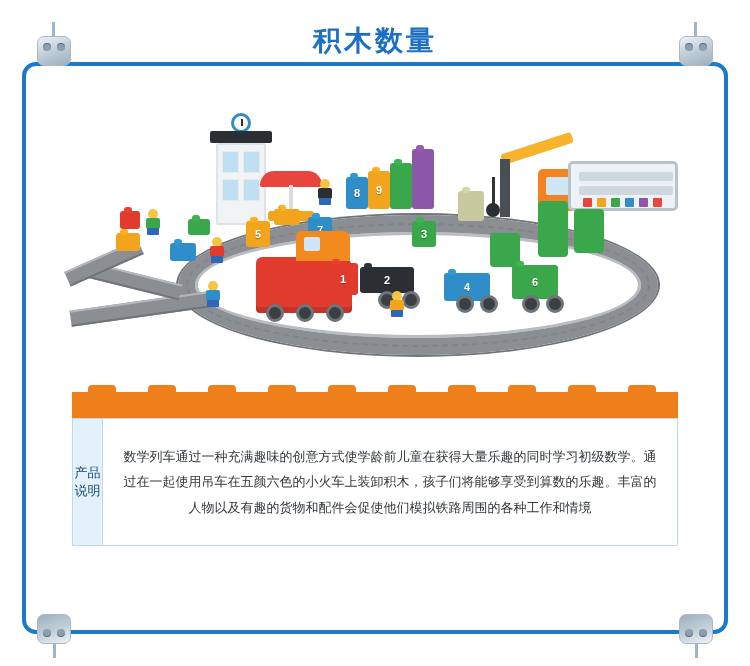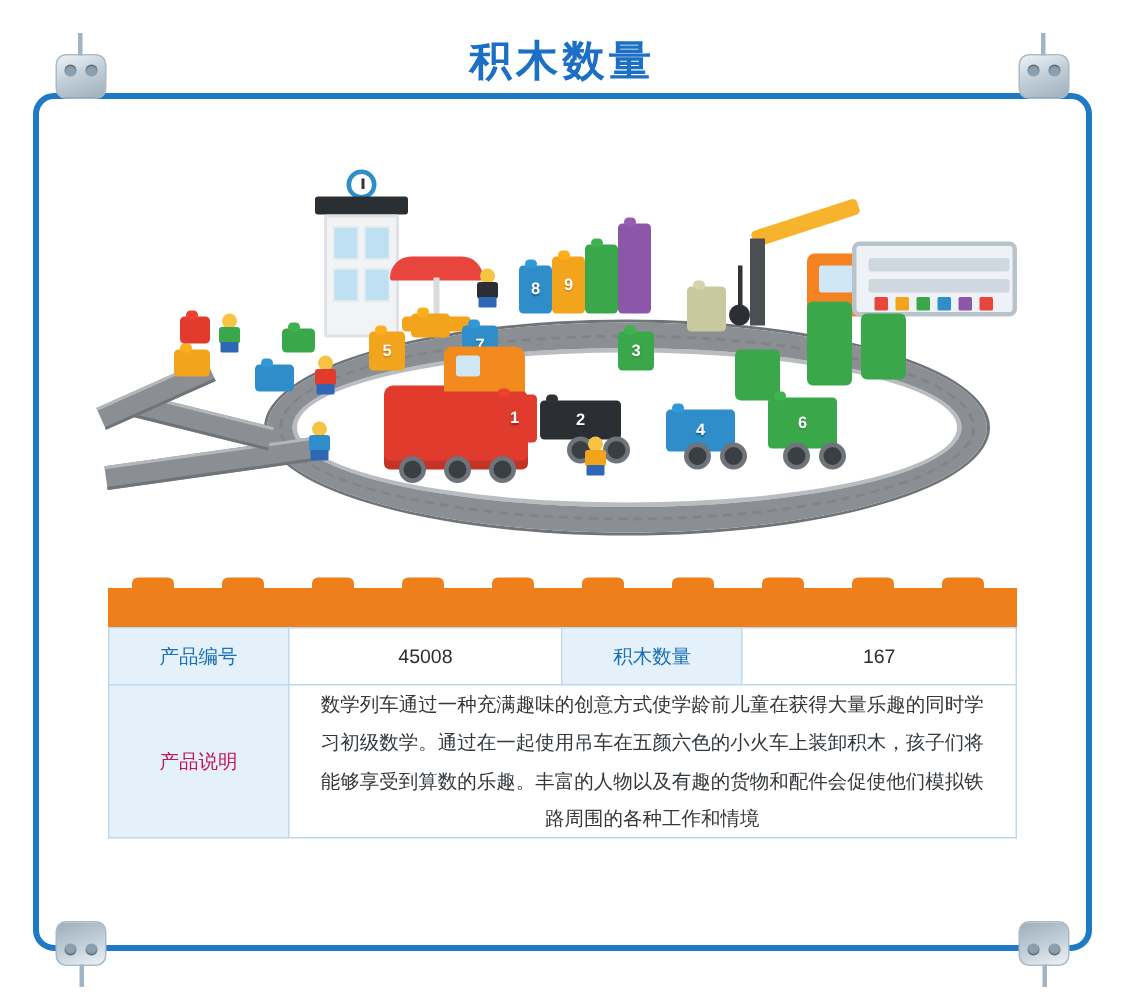--- a/index.html
+++ b/index.html
@@ -227,25 +227,25 @@
     text-align:center;
     vertical-align:middle;
   }
   table.spec td.lbl {
     background:#e4f1fa;
     color:#1b6fb5;
     width:120px;
     font-size:13px;
   }
   table.spec td.val { background:#ffffff; width:183px; }
-  td.desc-lbl { background:#e4f1fa; color:#be185d; }
+  td.desc-lbl { background:#e4f1fa; color:#0c4a6e; }
   td.desc {
     background:#ffffff;
     text-align:left;
-    padding:0 16px;
+    padding:25px 16px;
     line-height:1.95;
     font-size:13px;
     color:#33383c;
   }
 </style>
 </head>
 <body>
 
 <div class="title">积木数量</div>
 
@@ -419,24 +419,18 @@
   <div class="stud" style="left:256px;"></div>
   <div class="stud" style="left:316px;"></div>
   <div class="stud" style="left:376px;"></div>
   <div class="stud" style="left:436px;"></div>
   <div class="stud" style="left:496px;"></div>
   <div class="stud" style="left:556px;"></div>
 </div>
 
 <table class="spec">
   <tbody>
-      <tr>
-    <td class="lbl">产品编号</td>
-    <td class="val">45008</td>
-    <td class="lbl">积木数量</td>
-    <td class="val">167</td>
-  </tr>
   <tr>
     <td class="desc-lbl">产品说明</td>
     <td class="desc" colspan="3">数学列车通过一种充满趣味的创意方式使学龄前儿童在获得大量乐趣的同时学习初级数学。通过在一起使用吊车在五颜六色的小火车上装卸积木，孩子们将能够享受到算数的乐趣。丰富的人物以及有趣的货物和配件会促使他们模拟铁路周围的各种工作和情境</td>
   </tr>
 </tbody>
   </table>
 
 </body></html>

